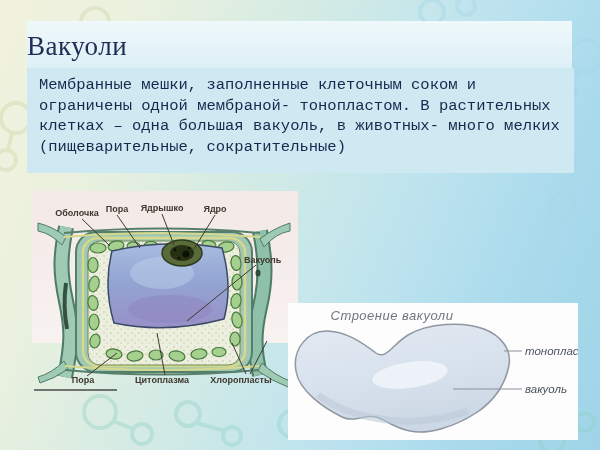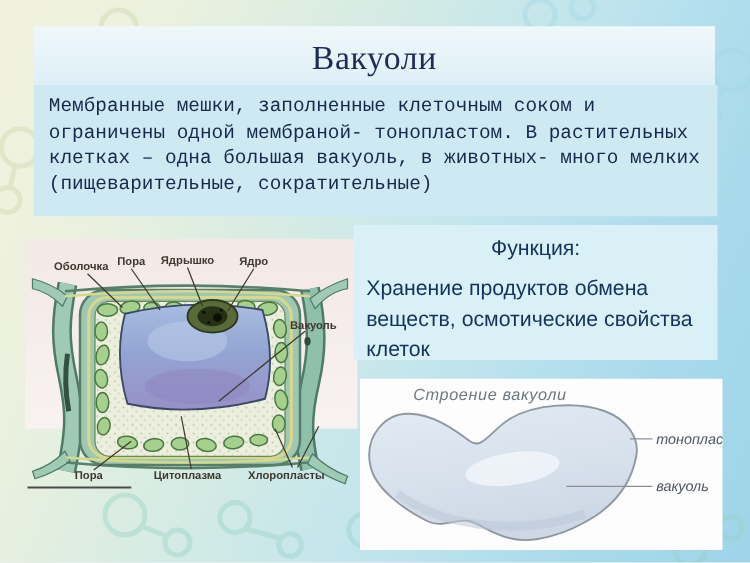--- a/index.html
+++ b/index.html
@@ -5,33 +5,33 @@
   html,body{margin:0;padding:0;background:#e8eef0;}
   .slide{
     position:relative;width:600px;height:450px;overflow:hidden;
     font-family:"Liberation Sans",sans-serif;
     background:linear-gradient(112deg,#f1f2dd 0%,#ebf1de 18%,#d4ebe4 40%,#bfe4ee 62%,#a9daec 82%,#9fd4e8 100%);
   }
   .doodles{position:absolute;left:0;top:0;width:600px;height:450px;}
   .banner{
     position:absolute;left:27px;top:21px;width:545px;height:50px;
     background:linear-gradient(#eff8fb,#dceff6);
-    display:flex;align-items:center;justify-content:center;
+    display:flex;align-items:center;justify-content:flex-start;
   }
   .banner h1{
     margin:0;font-family:"Liberation Serif",serif;font-weight:500;
     font-size:27px;color:#1e2c56;letter-spacing:.5px;
   }
   .textbox{
     position:absolute;left:27px;top:68px;width:547px;height:105px;
     background:#cfe9f3;box-sizing:border-box;padding:7px 12px;
     font-size:15.5px;line-height:1.33;color:#16294d;font-family:Liberation Mono, monospace;
   }
   .cell-panel{
-    position:absolute;left:20px;top:191px;width:266px;height:152px;
+    position:absolute;left:32px;top:191px;width:266px;height:152px;
     background:linear-gradient(#f3e9e7,#f8f2f0);
   }
   .func-box{
     position:absolute;left:283px;top:180px;width:291px;height:108px;
     background:#daf0f7;box-sizing:border-box;padding:9px 10px;
     color:#14325c;
   }
   .func-box .heading{text-align:center;font-size:17px;margin:0 0 10px 0;}
   .func-box .body{font-size:17px;line-height:1.45;margin:0;}
   .vac-panel{
@@ -184,24 +184,20 @@
       <text class="diag-label" x="183" y="21" text-anchor="middle">Ядро</text>
       <text class="diag-label" x="212" y="72">Вакуоль</text>
       <text class="diag-label" x="51" y="192" text-anchor="middle">Пора</text>
       <text class="diag-label" x="130" y="192" text-anchor="middle">Цитоплазма</text>
       <text class="diag-label" x="209" y="192" text-anchor="middle">Хлоропласты</text>
 
       <line x1="2" y1="199" x2="85" y2="199" stroke="#4a4a4a" stroke-width="1.5"></line>
     </svg>
   </div>
 
-  <div class="func-box">
-    <p class="heading">Функция:</p>
-    <p class="body">Хранение продуктов обмена веществ, осмотические свойства клеток</p>
-  </div>
 
   <div class="vac-panel">
     <svg width="290" height="137" viewBox="0 0 290 137">
       <defs>
         <linearGradient id="beanGrad" x1="0" y1="0" x2="0.3" y2="1">
           <stop offset="0%" stop-color="#e3ebf3"></stop>
           <stop offset="60%" stop-color="#d7e1ec"></stop>
           <stop offset="100%" stop-color="#ccd8e5"></stop>
         </linearGradient>
       </defs>

